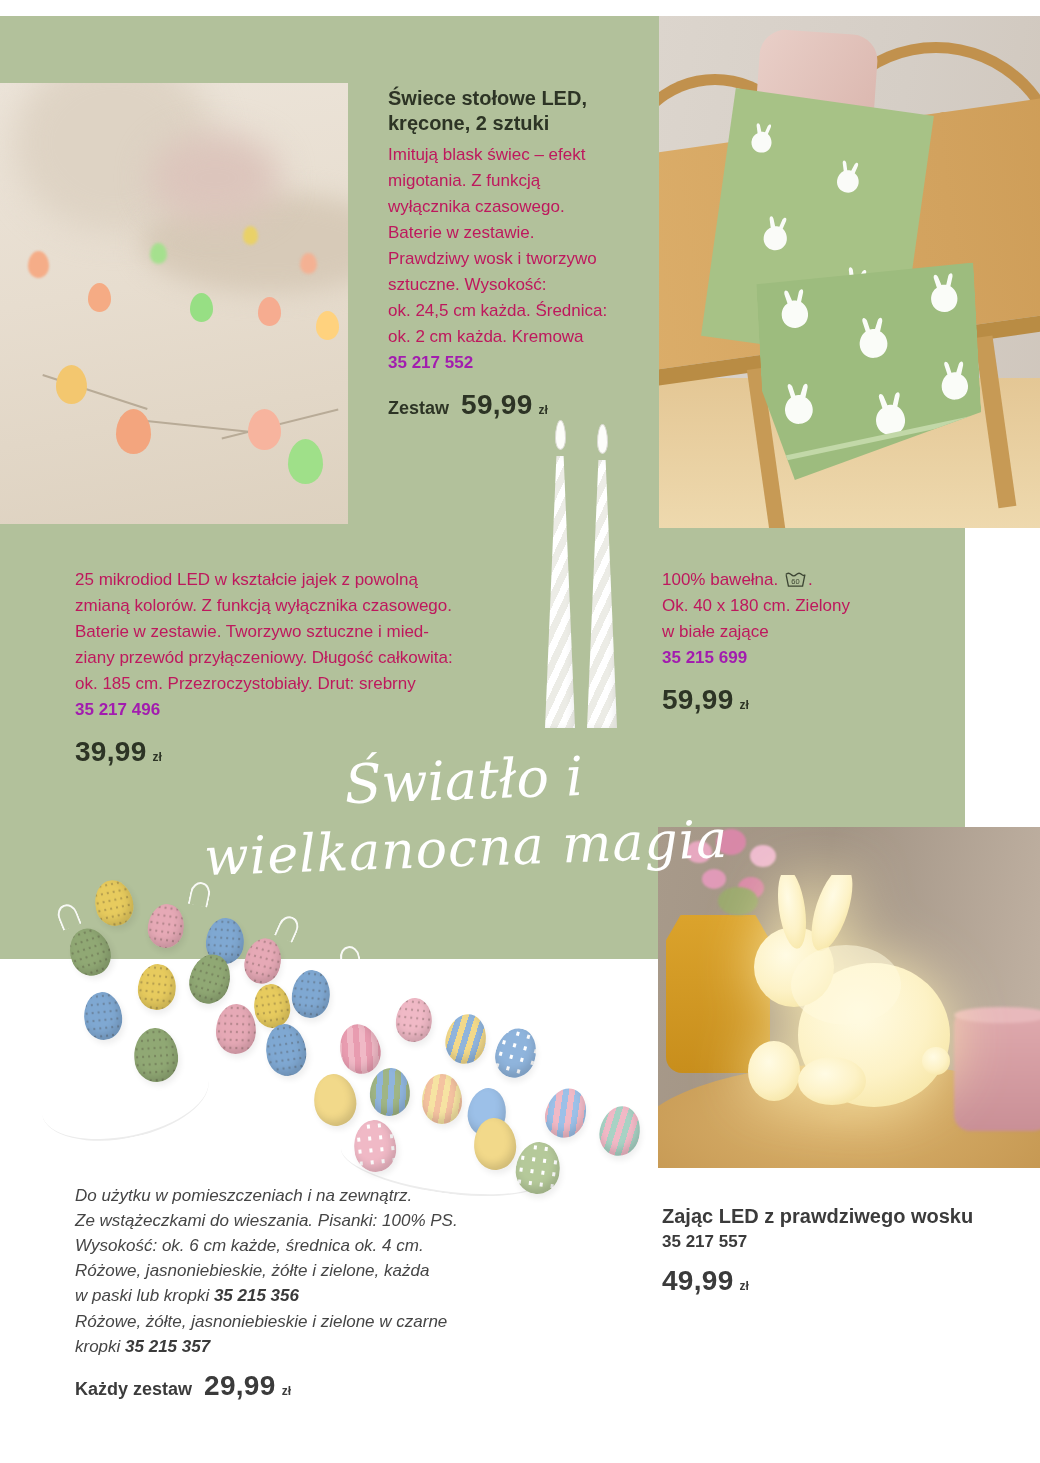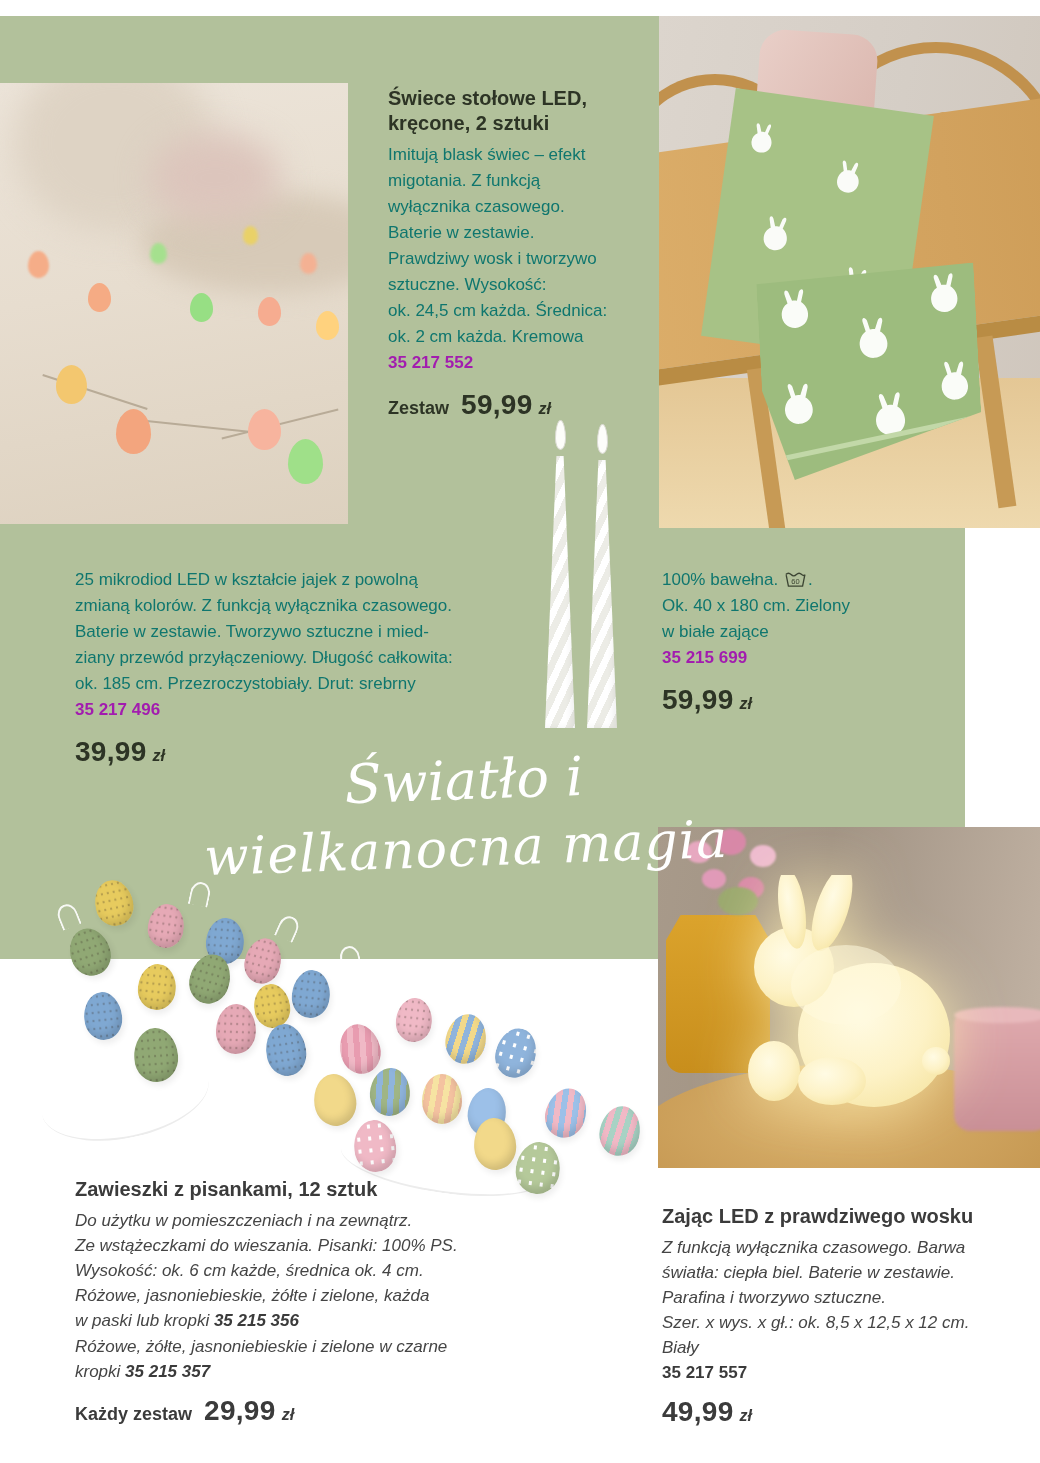--- a/index.html
+++ b/index.html
@@ -3,27 +3,27 @@
 <meta charset="utf-8">
 <style>
   html,body{margin:0;padding:0;background:#ffffff;}
   .page{position:relative;width:1040px;height:1463px;margin:16px auto;background:#ffffff;overflow:hidden;
         font-family:"Liberation Sans",sans-serif;}
   
   .green-panel{position:absolute;left:0;top:0;width:965px;height:943px;background:#b2c19b;z-index:0;}
   
   .prod{position:absolute;z-index:4;}
   .t-title{font-weight:bold;font-size:20px;line-height:25px;color:#2d3425;white-space:pre-line;margin:0;}
-  .t-body{font-size:17px;line-height:26px;color:#0f766e;white-space:pre-line;margin:6px 0 0 0;}
+  .t-body{font-size:17px;line-height:26px;color:#be185d;white-space:pre-line;margin:6px 0 0 0;}
   .t-code{font-weight:bold;color:#a21caf;font-size:17px;line-height:26px;}
   .code-line{margin:0;}
   .price-line{display:flex;align-items:baseline;margin-top:13px;}
   .price-prefix{font-weight:bold;font-size:18px;color:#2d3425;margin-right:12px;}
   .price{font-weight:bold;font-size:28px;color:#2d3425;letter-spacing:.3px;}
-  .cur{font-weight:bold;font-size:16px;color:#2d3425;margin-left:6px;font-style:italic;}
+  .cur{font-weight:bold;font-size:12px;color:#2d3425;margin-left:6px;}
   .on-white .t-title,.on-white .t-code,.on-white .price,.on-white .cur,.on-white .price-prefix{color:#3b3b3b;}
   .on-white .t-body{color:#454545;font-style:italic;}
   .wash-icon{vertical-align:-3px;margin:0 1px;}
   
   .script{position:absolute;z-index:6;color:#ffffff;font-family:"DejaVu Serif",serif;font-style:italic;
           text-align:center;transform:rotate(-2deg);line-height:1;}
   .script .l1{font-size:54px;}
   .script .l2{font-size:52px;margin-top:14px;letter-spacing:1px;}
   
   .photo{position:absolute;overflow:hidden;z-index:2;}
@@ -284,42 +284,36 @@
         <ellipse cx="56" cy="34" rx="13" ry="40" transform="rotate(-8 56 34)"></ellipse>
         <ellipse cx="38" cy="196" rx="26" ry="30"></ellipse>
         <ellipse cx="96" cy="206" rx="34" ry="24"></ellipse>
         <circle cx="200" cy="186" r="14"></circle>
       </g>
       <ellipse cx="110" cy="110" rx="55" ry="40" fill="#fff9de" opacity=".55"></ellipse>
     </svg>
   </div>
 
   <section class="prod on-white" style="left:75px;top:1161px;width:500px;">
-    <h2 class="t-title">Zawieszki z pisankami, 12 sztuk</h2>
     <p class="t-body" style="line-height:25px;"><span>Do użytku w pomieszczeniach i na zewnątrz.
 Ze wstążeczkami do wieszania. Pisanki: 100% PS.
 Wysokość: ok. 6 cm każde, średnica ok. 4 cm.
 Różowe, jasnoniebieskie, żółte i zielone, każda
 w paski lub kropki </span><b class="t-code">35 215 356</b><span>
 Różowe, żółte, jasnoniebieskie i zielone w czarne
 kropki </span><b class="t-code">35 215 357</b></p>
     <div class="price-line" style="margin-top:10px;">
       <span class="price-prefix">Każdy zestaw</span>
       <span class="price">29,99</span>
       <span class="cur">zł</span>
     </div>
   </section>
 
   <section class="prod on-white" style="left:662px;top:1188px;width:350px;">
     <h2 class="t-title">Zając LED z prawdziwego wosku</h2>
-    <p class="t-body" style="line-height:25px;">Z funkcją wyłącznika czasowego. Barwa
-światła: ciepła biel. Baterie w zestawie.
-Parafina i tworzywo sztuczne.
-Szer. x wys. x gł.: ok. 8,5 x 12,5 x 12 cm.
-Biały</p>
     <p class="t-code code-line">35 217 557</p>
     <div class="price-line" style="margin-top:10px;">
       <span class="price">49,99</span>
       <span class="cur">zł</span>
     </div>
   </section>
 
 </div>
 
 </body></html>

